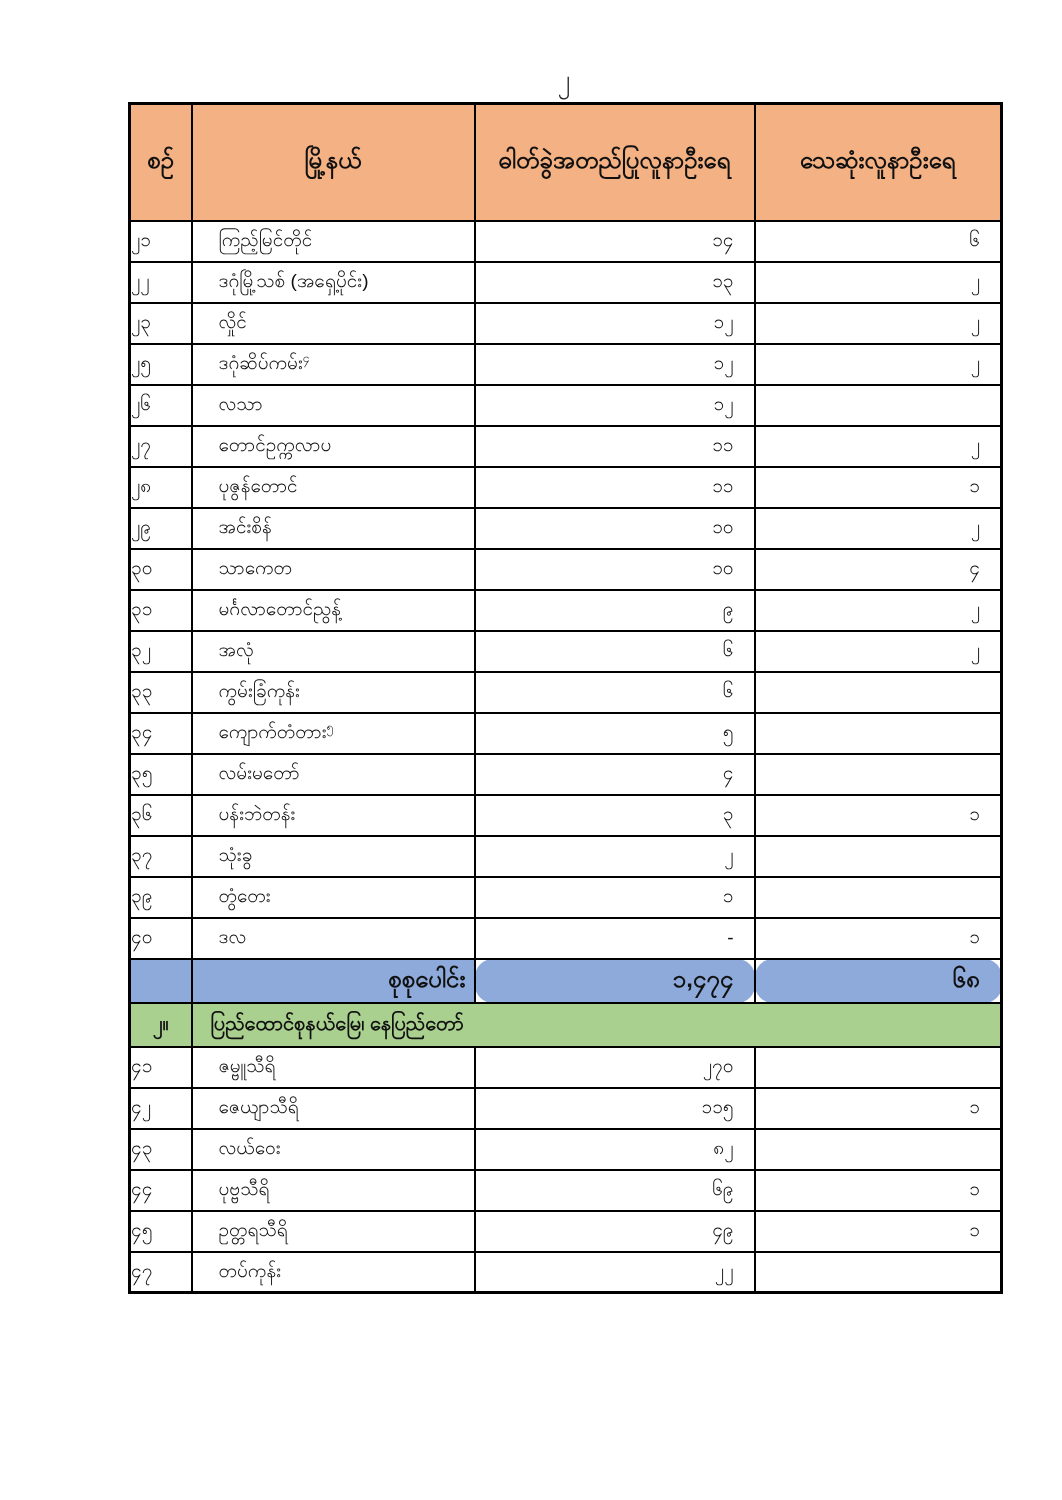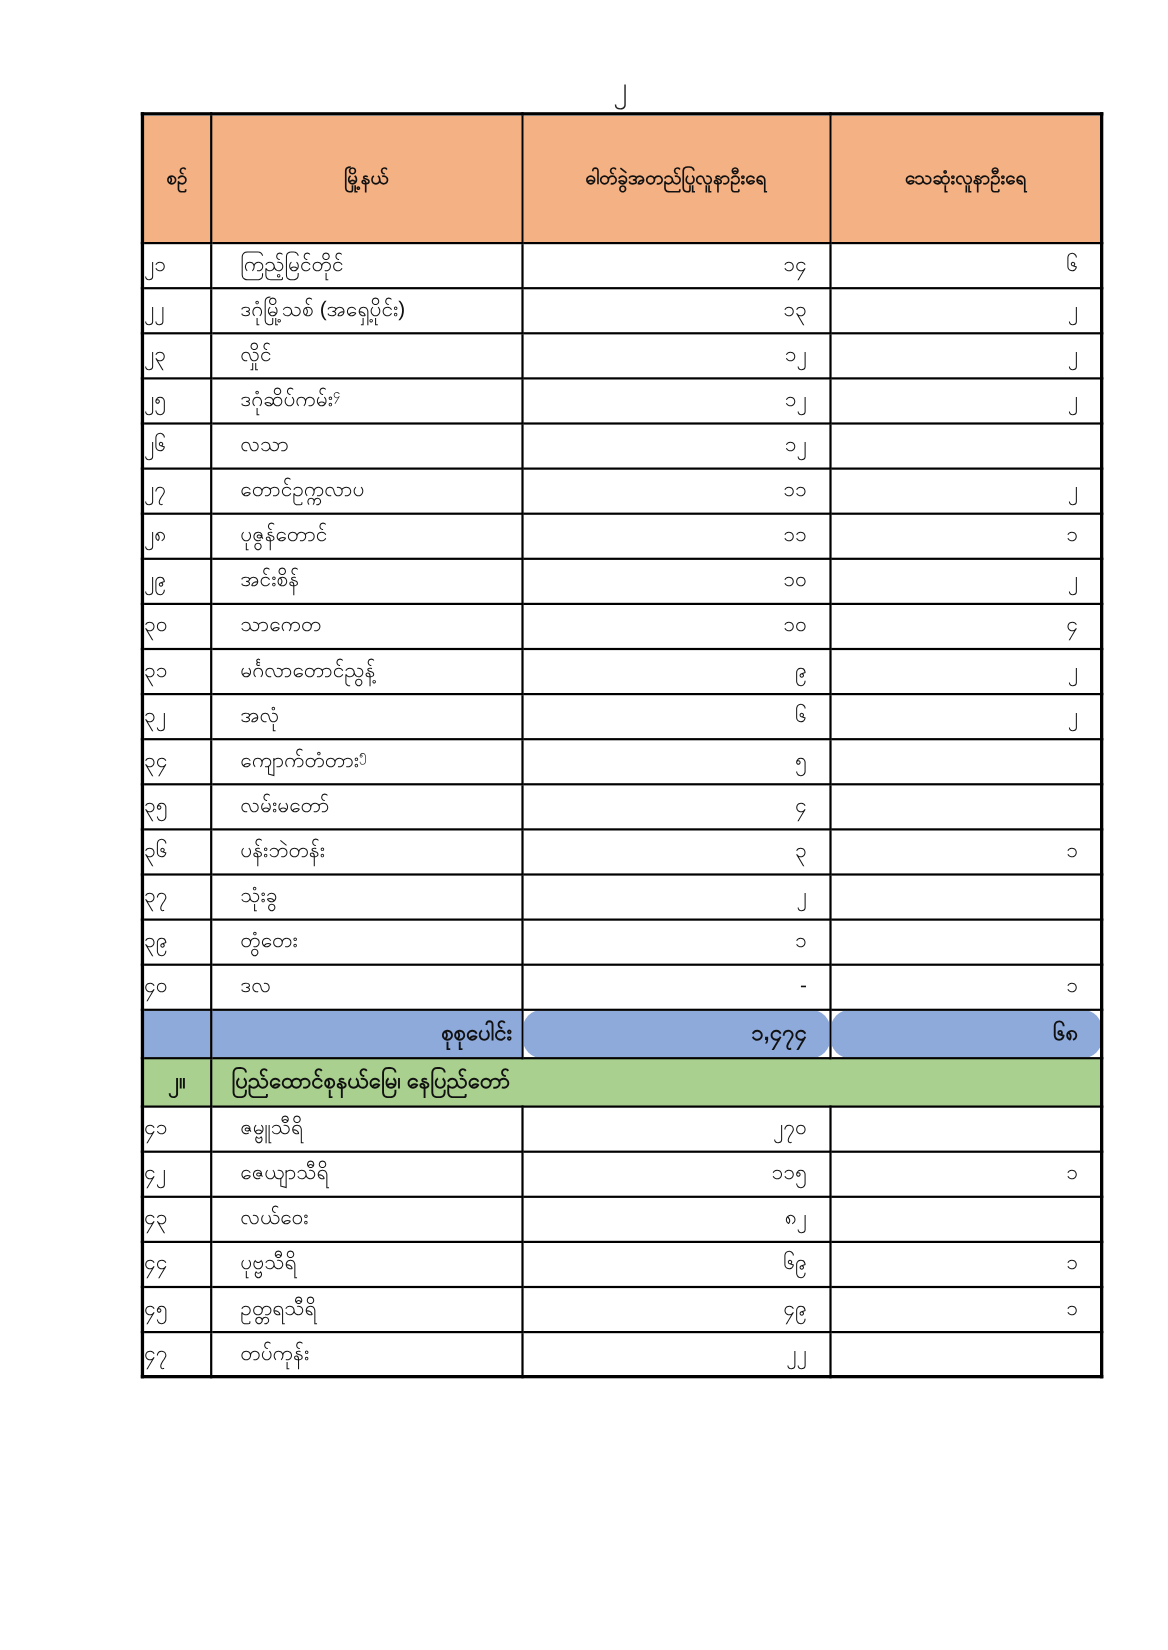--- a/index.html
+++ b/index.html
@@ -30,29 +30,29 @@
   table.main col.c3{width:280px;}
   table.main col.c4{width:247px;}
   table.main th, table.main td{
     border:2px solid var(--border);
     vertical-align:middle;
     overflow:hidden;
   }
   table.main{border:3px solid var(--border);}
   thead th{
     height:117px;background:var(--header-bg);
-    font-weight:bold;font-size:17px;text-align:center;
+    font-weight:bold;font-size:24px;text-align:center;
     padding:4px;
   }
   tbody tr.data-row{height:41px;}
   td.c1{text-align:left;padding-right:6px;}
   td.c2{text-align:left;padding-left:26px;}
   td.c3,td.c4{text-align:right;padding-right:20px;border-radius:18px;}
   td.c2 sup{font-size:12px;vertical-align:super;line-height:0;}
-  tr.total-row{height:44px;background:var(--total-bg);font-weight:bold;font-size:20px;}
+  tr.total-row{height:44px;background:var(--total-bg);font-weight:bold;font-size:24px;}
   tr.total-row td.c2{text-align:right;padding-right:8px;}
   tr.section-row{height:44px;background:var(--section-bg);font-weight:bold;font-size:20px;}
   tr.section-row td.c1{text-align:center;padding-right:0;}
   tr.section-row td.title{text-align:left;padding-left:18px;}
 </style>
 </head>
 <body>
 
 <div class="page-number">၂</div>
 
@@ -143,20 +143,26 @@
     <td class="c4">၂</td>
   </tr>
 
   <tr class="data-row">
     <td class="c1">၃၂</td>
     <td class="c2"><span>အလုံ</span><sup></sup></td>
     <td class="c3">၆</td>
     <td class="c4">၂</td>
   </tr>
 
+  <tr class="data-row">
+    <td class="c1">၃၃</td>
+    <td class="c2"><span>ကွမ်းခြံကုန်း</span><sup></sup></td>
+    <td class="c3">၆</td>
+    <td class="c4"></td>
+  </tr>
 
   <tr class="data-row">
     <td class="c1">၃၄</td>
     <td class="c2"><span>ကျောက်တံတား</span><sup>၅</sup></td>
     <td class="c3">၅</td>
     <td class="c4"></td>
   </tr>
 
   <tr class="data-row">
     <td class="c1">၃၅</td>

